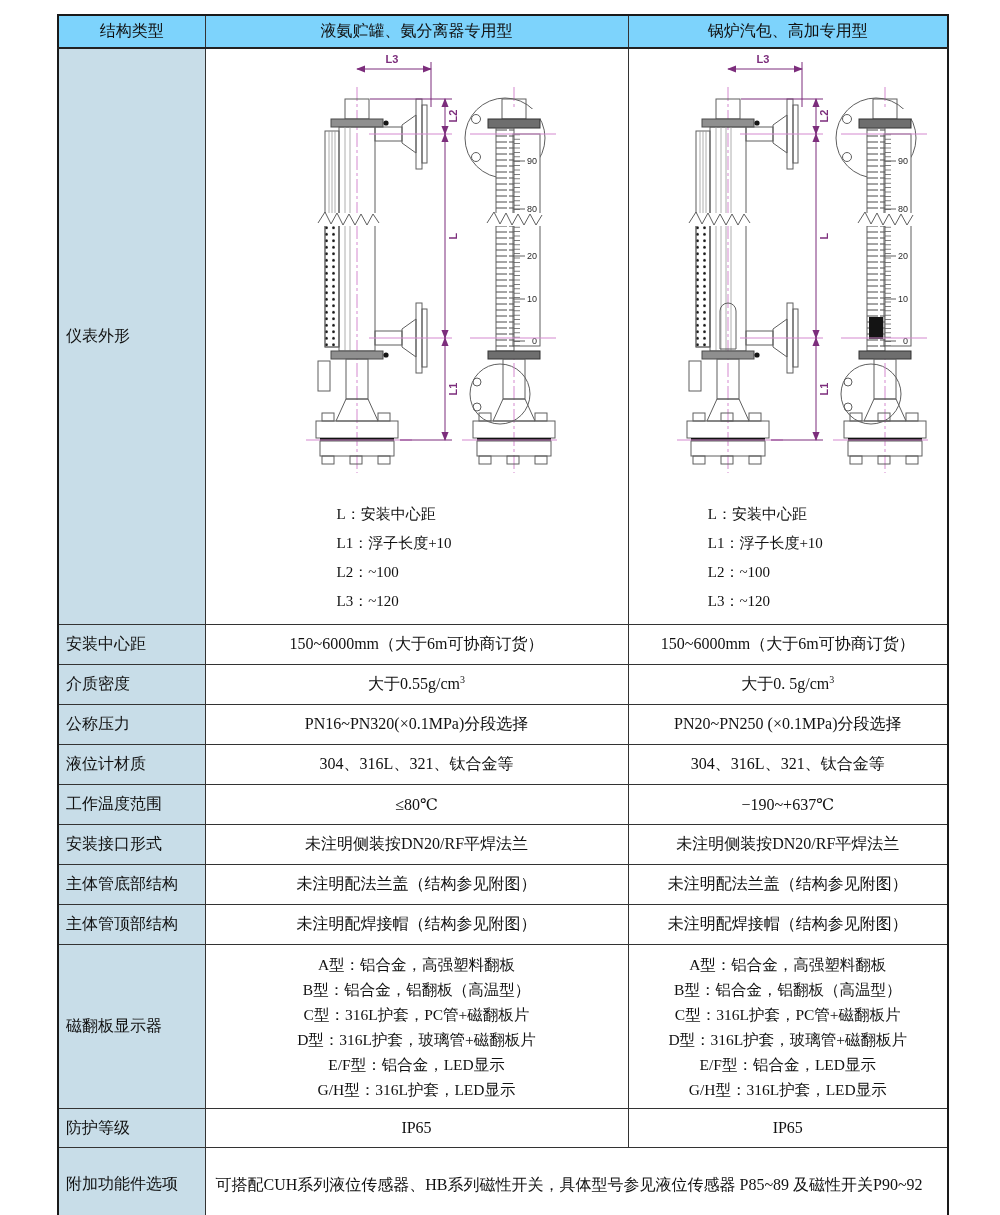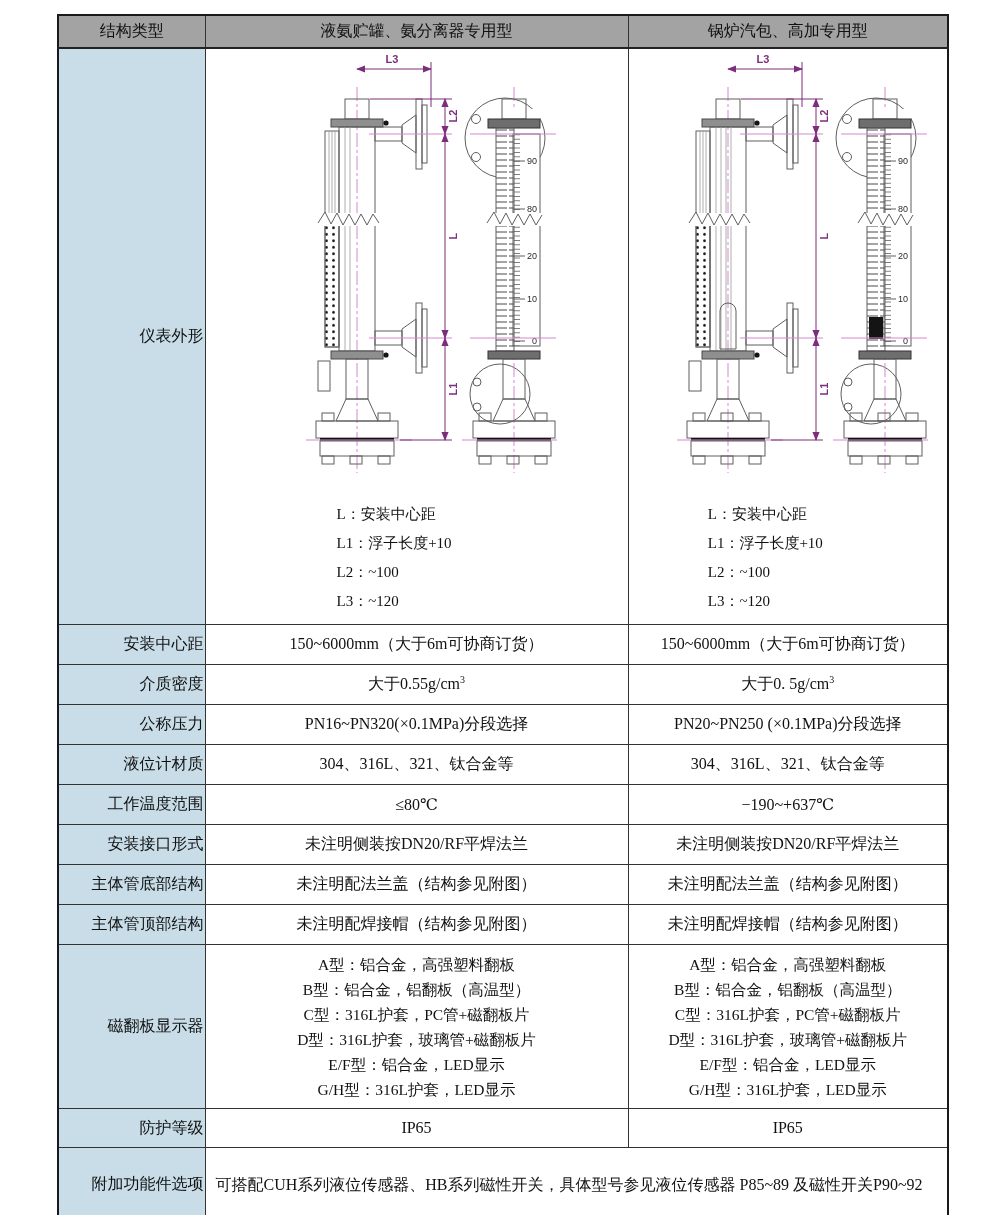--- a/index.html
+++ b/index.html
@@ -2,22 +2,22 @@
 <html><head>
 <meta charset="utf-8">
 <style>
   html,body{margin:0;padding:0;background:#ffffff;}
   body{width:1000px;height:1215px;overflow:hidden;
        font-family:"Liberation Serif","DejaVu Serif",serif;color:#111;}
   table.spec{border-collapse:collapse;margin:14px 0 0 57px;width:890px;table-layout:fixed;
              border:2px solid #1a1a1a;}
   col.c1{width:147px;} col.c2{width:423px;} col.c3{width:320px;}
   td,th{border:1px solid #333;font-weight:normal;font-size:16px;vertical-align:middle;}
-  tr.r-header th{height:29px;background:#a3a3a3;text-align:center;border-bottom:2px solid #222;font-family:Liberation Mono, monospace;}
-  th.lbl,td.lbl{background:#c8dde8;text-align:right;padding-left:7px;}
+  tr.r-header th{height:29px;background:#7dd3fc;text-align:center;border-bottom:2px solid #222;font-family:Liberation Mono, monospace;}
+  th.lbl,td.lbl{background:#c8dde8;text-align:left;padding-left:7px;}
   td.val{text-align:center;padding:0 4px;margin-top:28px;}
   tr.r-spec td,tr.r-spec th{height:37px;}
   tr.r-ip td,tr.r-ip th{height:36px;}
   tr.r-appearance td{height:573px;vertical-align:top;padding:0;}
   tr.r-appearance th{height:573px;}
   tr.r-display td,tr.r-display th{height:161px;}
   tr.r-display .dl{line-height:25px;font-size:15.5px;}
   tr.r-addon td,tr.r-addon th{height:65px;}
   td.addon-val{text-align:left;padding:4px 10px;line-height:27px;font-size:16px;}
   sup{font-size:10px;}

